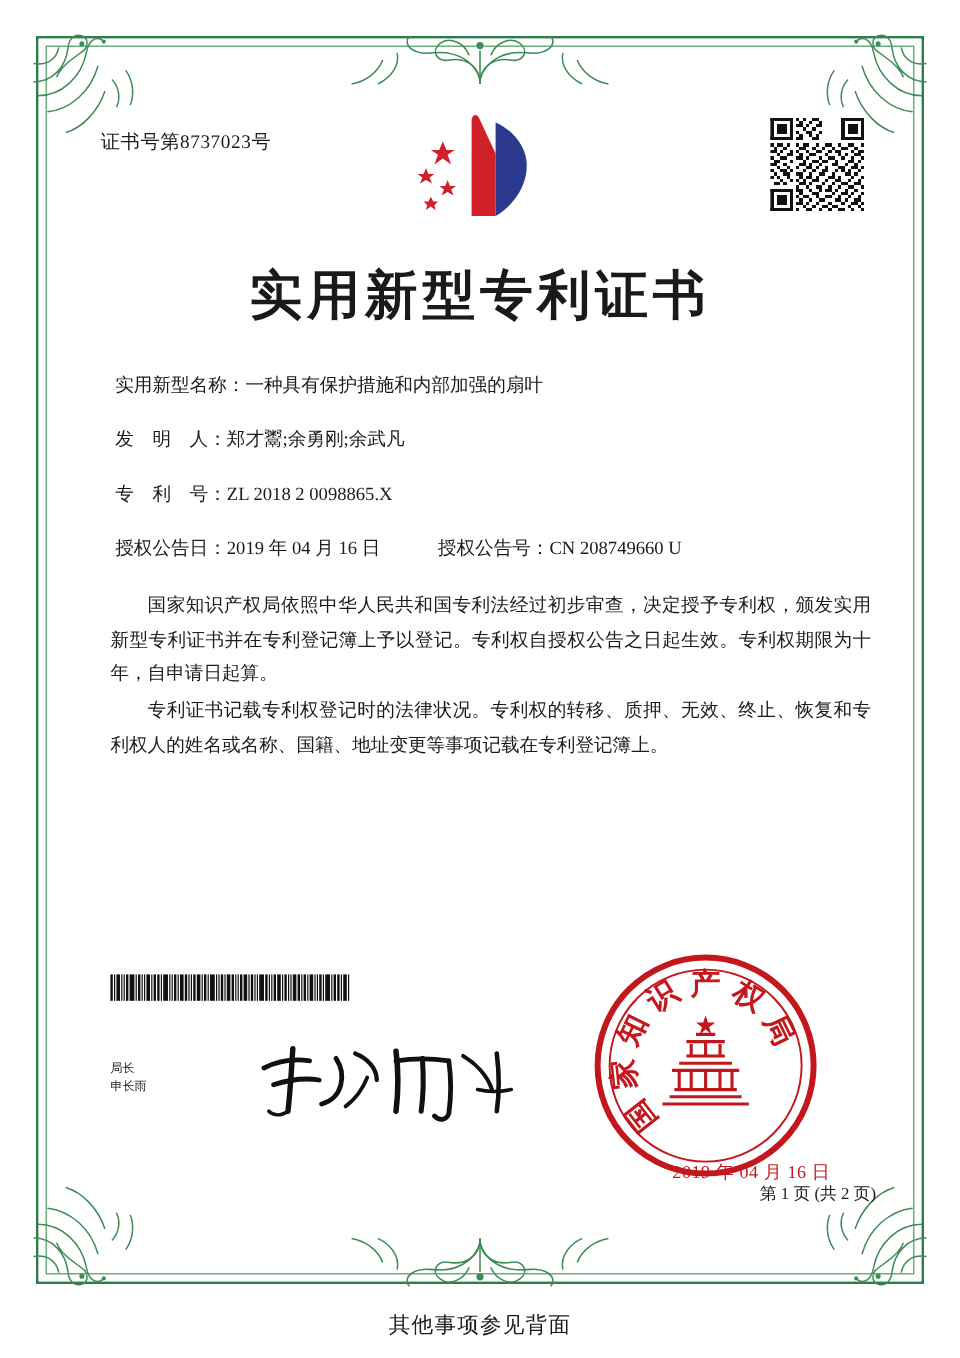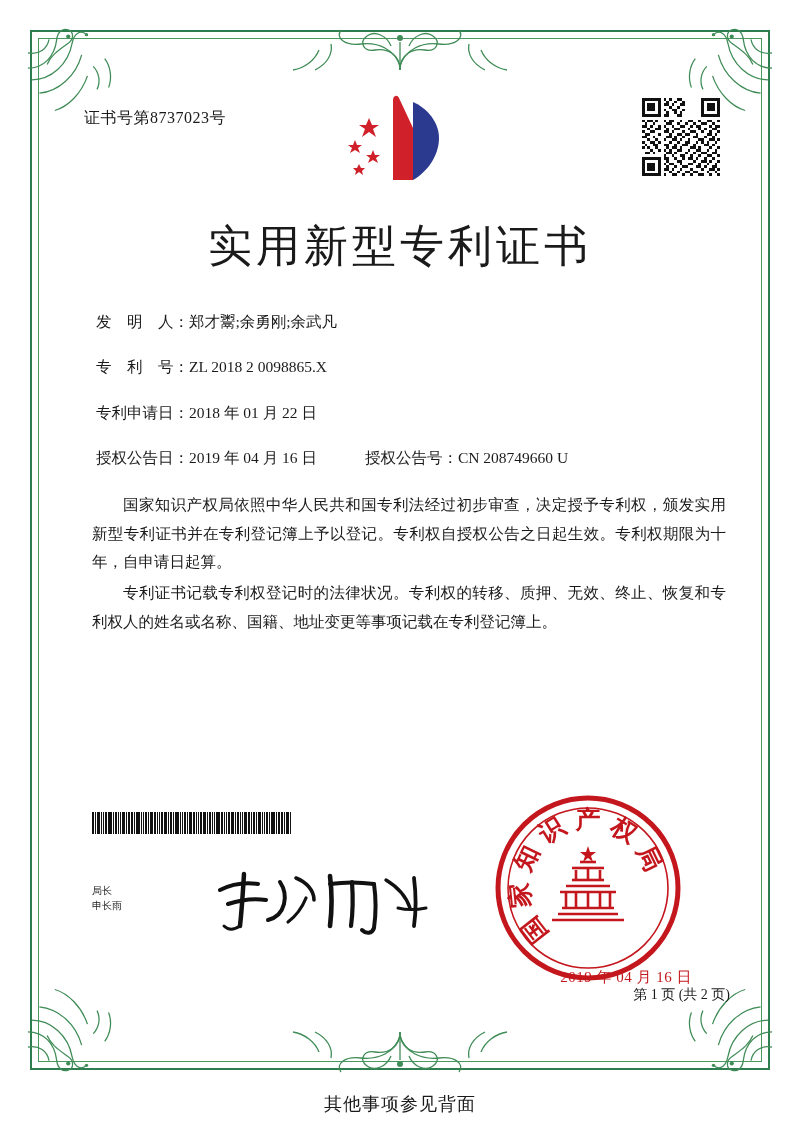--- a/index.html
+++ b/index.html
@@ -87,21 +87,21 @@
   .qr {
     position: absolute;
     right: 10px; top: 18px;
     width: 78px; height: 78px;
   }
   .qr svg { width:100%; height:100%; display:block; }
 
   .doc-title {
     text-align: center;
     font-size: 44px;
-    font-weight: normal;
+    font-weight: bold;
     letter-spacing: 4px;
     margin-top: 22px;
     margin-bottom: 34px;
     font-family: "DejaVu Serif", "Liberation Serif", serif;
   }
 
   .fields {
     padding-left: 26px;
     padding-right: 10px;
   }
@@ -511,32 +511,32 @@
               <rect x="28" y="28" width="1" height="1"></rect>
           </g>
         </svg>
       </div>
     </div>
 
     <div class="doc-title">实用新型专利证书</div>
 
     <div class="fields">
 
+      <div class="field">
+        <span class="lbl">实用新型名称：</span><span class="val">一种具有保护措施和内部加强的扇叶</span>
+      </div>
 
       <div class="field">
         <span class="lbl">发　明　人：</span><span class="val">郑才鬻;余勇刚;余武凡</span>
       </div>
 
       <div class="field">
         <span class="lbl">专　利　号：</span><span class="val">ZL 2018 2 0098865.X</span>
       </div>
 
-      <div class="field">
-        <span class="lbl">专利申请日：</span><span class="val">2018 年 01 月 22 日</span>
-      </div>
 
 
 
       <div class="field two-col">
         <span class="lbl">授权公告日：</span><span class="val">2019 年 04 月 16 日</span><span class="second">授权公告号：</span><span class="val">CN 208749660 U</span>
       </div>
     </div>
 
     <p class="para">国家知识产权局依照中华人民共和国专利法经过初步审查，决定授予专利权，颁发实用新型专利证书并在专利登记簿上予以登记。专利权自授权公告之日起生效。专利权期限为十年，自申请日起算。</p>
     <p class="para">专利证书记载专利权登记时的法律状况。专利权的转移、质押、无效、终止、恢复和专利权人的姓名或名称、国籍、地址变更等事项记载在专利登记簿上。</p>

